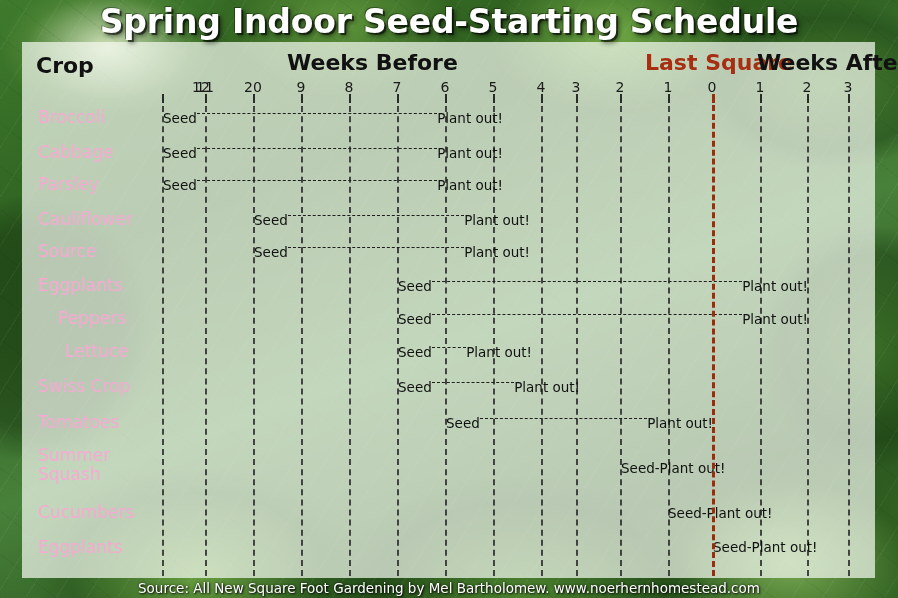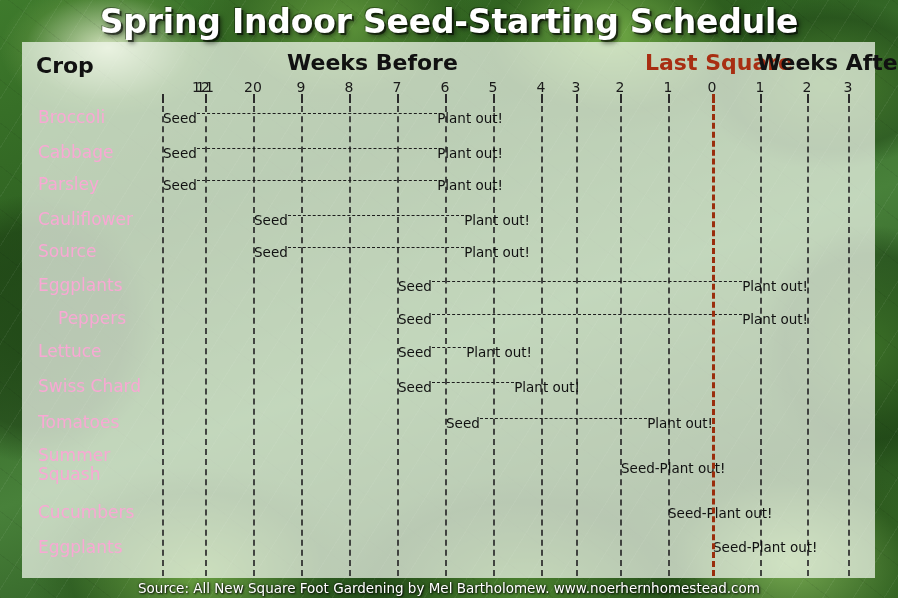--- a/index.html
+++ b/index.html
@@ -280,27 +280,27 @@
       <span class="lbl">Seed</span>
       <span class="dash"></span>
       <span class="lbl">Plant out!</span>
     </div>
     <div class="row-label" style="top: 309px; margin-left: 20px;">Peppers</div>
     <div class="span" style="left: 398px; top: 313px; width: 410px;">
       <span class="lbl">Seed</span>
       <span class="dash"></span>
       <span class="lbl">Plant out!</span>
     </div>
-    <div class="row-label" style="top: 342px;">Lettuce</div>
+    <div class="row-label" style="top: 342px; margin-left: 27px;">Lettuce</div>
     <div class="span" style="left: 398px; top: 346px; width: 134px;">
       <span class="lbl">Seed</span>
       <span class="dash"></span>
       <span class="lbl">Plant out!</span>
     </div>
-    <div class="row-label" style="top: 377px;">Swiss Chard</div>
+    <div class="row-label" style="top: 377px;">Swiss Crop</div>
     <div class="span" style="left: 398px; top: 381px; width: 182px;">
       <span class="lbl">Seed</span>
       <span class="dash"></span>
       <span class="lbl">Plant out!</span>
     </div>
     <div class="row-label" style="top: 413px;">Tomatoes</div>
     <div class="span" style="left: 446px; top: 417px; width: 267px;">
       <span class="lbl">Seed</span>
       <span class="dash"></span>
       <span class="lbl">Plant out!</span>

